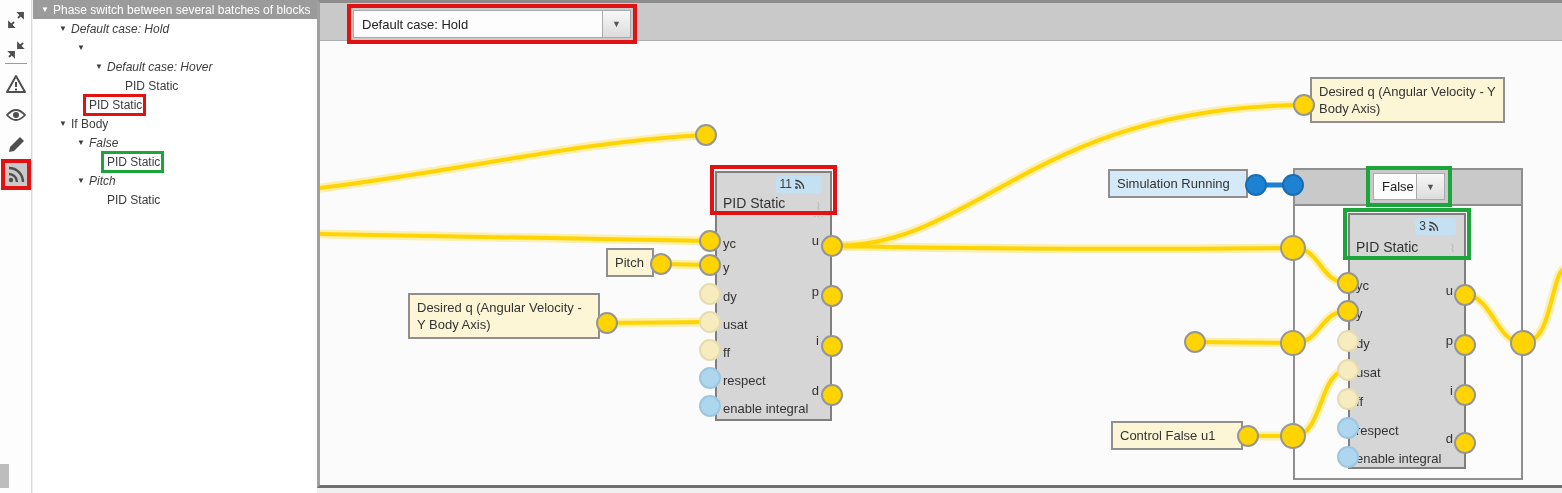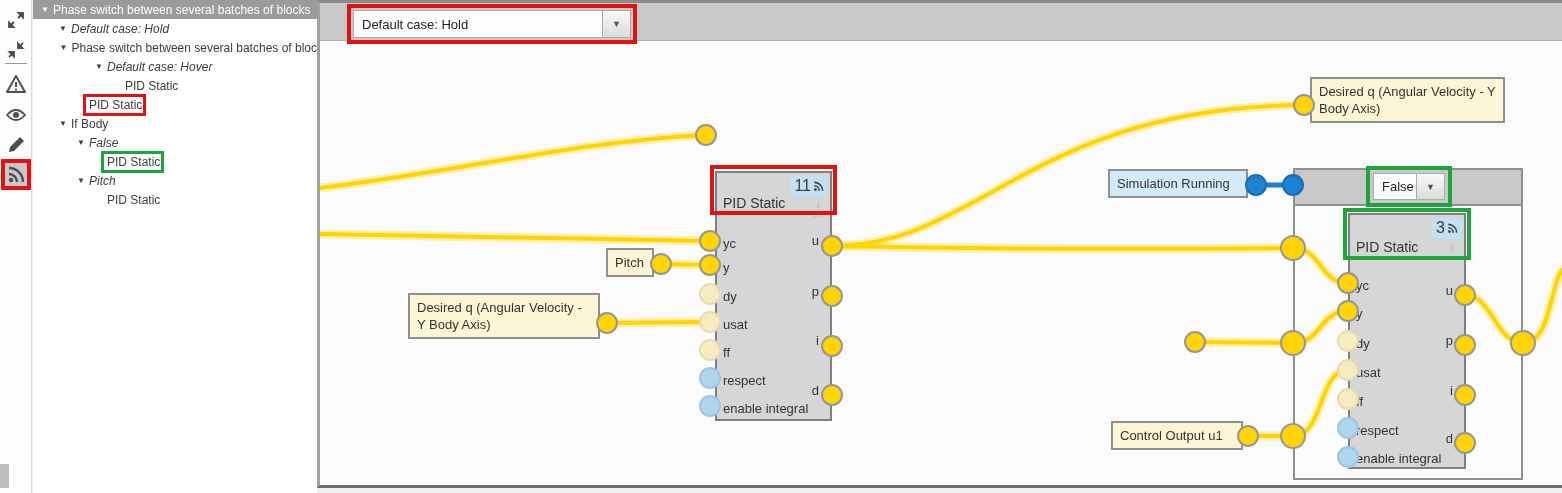--- a/index.html
+++ b/index.html
@@ -39,21 +39,21 @@
   .subframe { position:absolute; left:973px; top:165px; width:230px; height:312px; background:#fcfcfc; border:2px solid #8f8f8f; z-index:1; }
   .subframe-header { position:absolute; left:0; top:0; width:100%; height:36px; background:#c9c9c9; border-bottom:2px solid #8f8f8f; }
 
   
   .tag { position:absolute; background:#fdf6d6; border:2px solid #8f8f8f; font-size:13px; color:#333; padding:4px 7px; line-height:17px; z-index:3; }
   .tag.blue { background:#d4eaf8; }
 
   
   .block { position:absolute; background:#d6d6d6; border:2px solid #7f7f7f; z-index:3; }
   .block-title { position:absolute; left:6px; font-size:14px; color:#333; }
-  .badge { position:absolute; right:2px; top:3px; background:#c3e1f2; border-radius:4px; padding:1px 4px 2px 4px; font-size:16px; color:#3c3c3c; display:flex; align-items:center; gap:2px; }
+  .badge { position:absolute; right:8px; top:3px; background:#c3e1f2; border-radius:4px; padding:1px 17px 2px 4px; font-size:12px; color:#3c3c3c; display:flex; align-items:center; gap:2px; }
   .badge svg { display:block; }
   .ghost-icon { position:absolute; right:6px; top:28px; opacity:0.22; color:#555; font-size:11px; text-align:center; line-height:10px; }
   .port-label { position:absolute; font-size:13px; color:#333; white-space:nowrap; }
   .port-label.out { text-align:right; }
 
   
   .port { position:absolute; border-radius:50%; z-index:4; }
   .port.bright { background:#ffd400; border:2px solid #969696; }
   .port.pale   { background:#f7ecc0; border:2px solid #e6dcae; }
   .port.lblue  { background:#aed6ee; border:2px solid #9cc6e2; }
@@ -125,21 +125,20 @@
         <span class="tree-label">Phase switch between several batches of blocks</span>
       </div>
       <div class="tree-row" style="top: 19px;">
         <span style="display: inline-block; width: 24px;"></span>
         <span class="tree-arrow">▼</span>
         <span class="tree-label italic">Default case: Hold</span>
       </div>
       <div class="tree-row" style="top: 38px;">
         <span style="display: inline-block; width: 42px;"></span>
         <span class="tree-arrow">▼</span>
-        <span class="tree-label">Phase switch between several batches of bloc</span>
       </div>
       <div class="tree-row" style="top: 57px;">
         <span style="display: inline-block; width: 60px;"></span>
         <span class="tree-arrow">▼</span>
         <span class="tree-label italic">Default case: Hover</span>
       </div>
       <div class="tree-row" style="top: 76px;">
         <span style="display: inline-block; width: 78px;"></span>
         <span class="tree-arrow"></span>
         <span class="tree-label">PID Static</span>
@@ -223,21 +222,21 @@
     <div class="combo" style="left:1053px; top:170px; width:72px; height:27px; z-index:3;">
       <div class="combo-text">False</div>
       <div class="combo-btn">▼</div>
     </div>
     <div class="hl green" style="left:1046px; top:163px; width:86px; height:41px;"></div>
 
     <div class="tag" style="left:286px; top:245px; width:48px;">Pitch</div>
     <div class="tag" style="left:88px; top:290px; width:192px;">Desired q (Angular Velocity - Y Body Axis)</div>
     <div class="tag" style="left:990px; top:74px; width:195px;">Desired q (Angular Velocity - Y Body Axis)</div>
     <div class="tag blue" style="left:788px; top:166px; width:140px;">Simulation Running</div>
-    <div class="tag" style="left:791px; top:418px; width:132px;">Control Output u1</div>
+    <div class="tag" style="left:791px; top:418px; width:132px;">Control False u1</div>
 
     <div class="block" style="left:395px; top:168px; width:117px; height:250px;">
       <div class="block-title" style="top:22px;">PID Static</div>
       <div class="badge">
         <span>11</span>
         <svg width="11" height="11" viewBox="0 0 16 16" fill="none" stroke="#3c3c3c">
           <circle cx="3.5" cy="12.5" r="2" fill="#3c3c3c" stroke="none"></circle>
           <path d="M2 7 a7 7 0 0 1 7 7" stroke-width="2.2"></path>
           <path d="M2 2 a12 12 0 0 1 12 12" stroke-width="2.2"></path>
         </svg>

